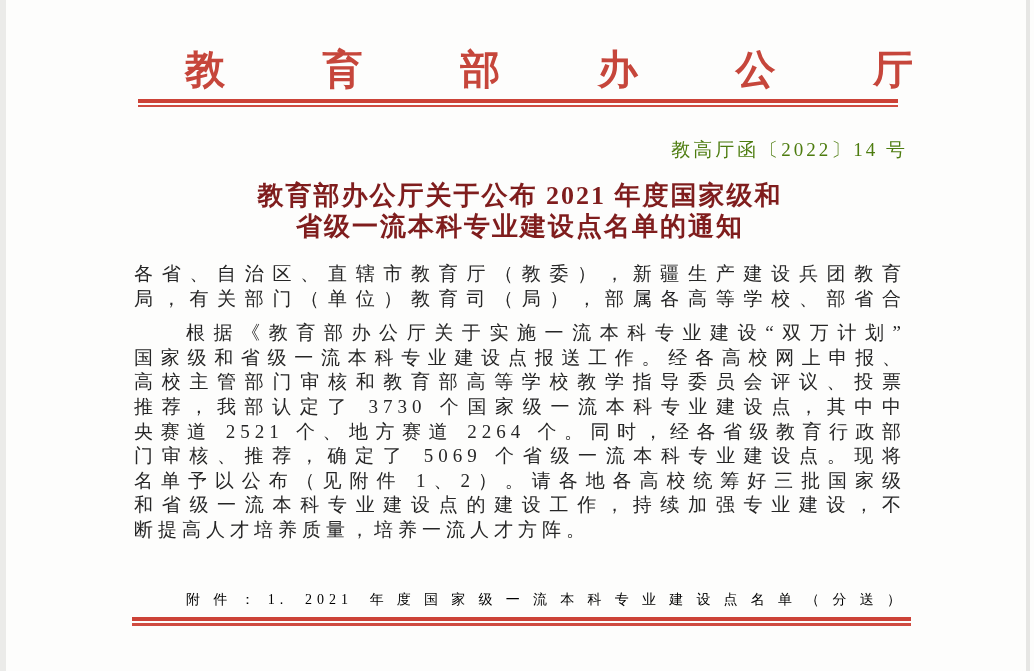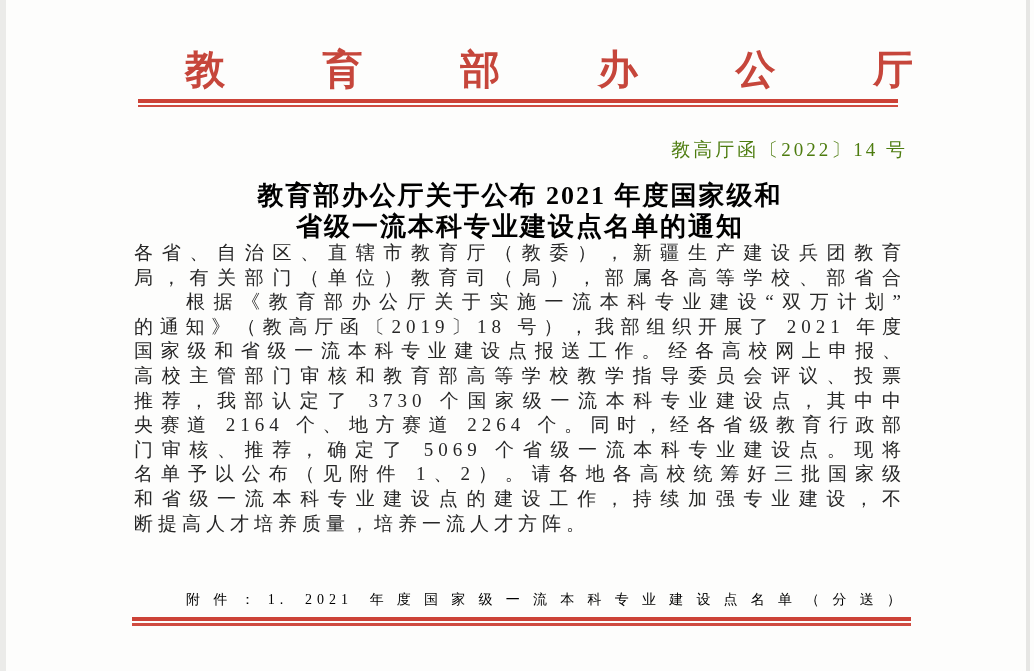--- a/index.html
+++ b/index.html
@@ -34,34 +34,34 @@
   
   .doc-number{
     position:absolute;left:134px;top:138px;width:774px;
     text-align:right;font-size:19px;letter-spacing:3px;color:#4d7c0f;
     line-height:24px;
   }
 
   
   .doc-title{
     position:absolute;left:120px;top:180px;width:800px;
-    text-align:center;font-size:26px;font-weight:700;color:#000000;
+    text-align:center;font-size:26px;font-weight:700;color:#7f1d1d;
     line-height:31px;letter-spacing:2px;
   }
 
   
-  .body-block{position:absolute;left:134px;top:241px;width:772px;font-family:Liberation Serif, serif;}
+  .body-block{position:absolute;left:134px;top:262px;width:772px;font-family:Liberation Serif, serif;}
   .bline{
     font-size:19px;line-height:24.6px;height:24.6px;overflow:hidden;
     letter-spacing:5px;color:#262626;
     text-align:justify;text-align-last:justify;text-justify:inter-character;
     white-space:nowrap;
   }
   .bline.end{text-align-last:left;}
-  .bline.indent{padding-left:52px;}
+  .bline.indent{padding-left:52px;margin-top:10px;}
 
   .attachment{
     position:absolute;left:134px;top:588px;width:772px;
     font-size:14px;line-height:24.6px;letter-spacing:5px;color:#000000;
     padding-left:52px;box-sizing:border-box;
     text-align:justify;text-align-last:justify;text-justify:inter-character;
     white-space:nowrap;overflow:hidden;
   }
 </style>
 </head>
@@ -87,25 +87,24 @@
   <div class="doc-title">
     <div>教育部办公厅关于公布 2021 年度国家级和</div>
     <div>省级一流本科专业建设点名单的通知</div>
   </div>
 
   <div class="body-block">
     <div class="bline">各省、自治区、直辖市教育厅（教委），新疆生产建设兵团教育</div>
     <div class="bline">局，有关部门（单位）教育司（局），部属各高等学校、部省合</div>
 
     <div class="bline indent">根据《教育部办公厅关于实施一流本科专业建设“双万计划”</div>
-    <div class="bline">的通知》（教高厅函〔2019〕18 号），我部组织开展了 2021 年度</div>
     <div class="bline">国家级和省级一流本科专业建设点报送工作。经各高校网上申报、</div>
     <div class="bline">高校主管部门审核和教育部高等学校教学指导委员会评议、投票</div>
     <div class="bline">推荐，我部认定了 3730 个国家级一流本科专业建设点，其中中</div>
-    <div class="bline">央赛道 2164 个、地方赛道 2264 个。同时，经各省级教育行政部</div>
+    <div class="bline">央赛道 2521 个、地方赛道 2264 个。同时，经各省级教育行政部</div>
     <div class="bline">门审核、推荐，确定了 5069 个省级一流本科专业建设点。现将</div>
     <div class="bline">名单予以公布（见附件 1、2）。请各地各高校统筹好三批国家级</div>
     <div class="bline">和省级一流本科专业建设点的建设工作，持续加强专业建设，不</div>
     <div class="bline end">断提高人才培养质量，培养一流人才方阵。</div>
   </div>
 
   <div class="attachment">附件：1. 2021 年度国家级一流本科专业建设点名单（分送）</div>
 
   <div class="rule rule-bottom"></div>
 </div>

